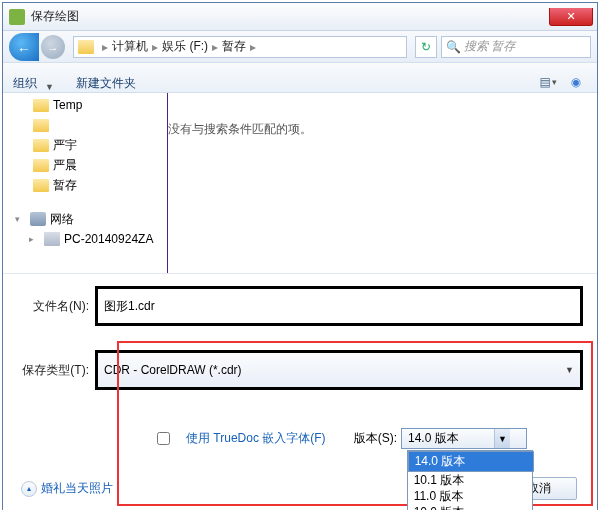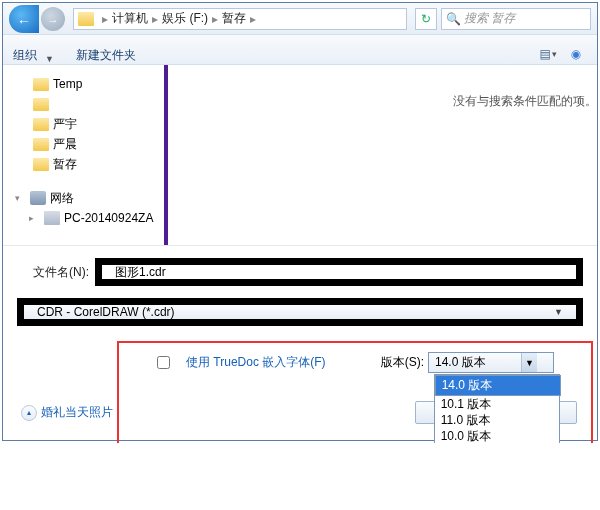--- a/index.html
+++ b/index.html
@@ -18,57 +18,62 @@
 .breadcrumb .sep{color:#888;margin:0 4px}
 .refresh{width:22px;height:22px;border:1px solid #b8c8dc;background:#fff;display:flex;align-items:center;justify-content:center;color:#2a6}
 .search{width:150px;height:22px;border:1px solid #b8c8dc;background:#fff;display:flex;align-items:center;padding:0 4px;color:#999;font-style:italic}
 .search .si{margin-right:3px;color:#5a8fc7;font-style:normal}
 .toolbar{height:30px;background:linear-gradient(#f8fafc,#eaf0f8);display:flex;align-items:flex-end;padding:0 10px;gap:6px;border-bottom:1px solid #d4dfec}
 .toolbar .lbl{color:#1a3f6e}
 .toolbar .dd{color:#555;font-size:9px;margin-left:2px}
 .toolbar .spacer{flex:1}
 .toolbar .ib{width:22px;height:20px;display:flex;align-items:center;justify-content:center;color:#4a6a8a}
 .body{display:flex;height:180px}
-.tree{width:165px;border-right:4px solid #4c1d95;padding:9px 0;overflow:hidden}
+.tree{width:165px;border-right:1px solid #4c1d95;padding:2px 0;overflow:hidden}
 .tree .item{display:flex;align-items:center;height:20px;padding-left:30px;gap:4px}
 .tree .item.root{padding-left:12px;margin-top:14px}
 .tree .item .fi{width:16px;height:13px;background:linear-gradient(#fde9a8,#f3c94f);border-radius:1px}
 .tree .item .ni{width:16px;height:14px;background:linear-gradient(#b5c5d8,#7f96b2);border-radius:2px}
 .tree .item .ci{width:16px;height:14px;background:linear-gradient(#d8dee8,#aeb8c8);border-radius:1px}
 .tree .tri{color:#888;margin-right:2px;font-size:9px;width:9px;display:inline-block}
-.main{flex:1;display:flex;align-items:flex-start;justify-content:flex-end;padding-top:28px;color:#555}
+.main{flex:1;display:flex;align-items:flex-start;justify-content:flex-start;padding-top:28px;color:#555}
 .fields{padding:12px 14px 6px;border-top:1px solid #e4e9f0}
-.frow{display:flex;align-items:center;margin-bottom:12px}
+.frow{display:flex;align-items:center;margin-bottom:24px}
 .frow .lbl{width:72px;text-align:right;margin-right:6px;color:#222}
-.frow input,.frow .sel{flex:1;height:28px;border:7px solid #000000;padding:0 13px;background:#fff}
+.frow input,.frow .sel{flex:1;height:40px;border:3px solid #000000;padding:0 6px;background:#fff}
 .frow .sel{display:flex;align-items:center;justify-content:space-between;background:linear-gradient(#fafcfe,#e9eff7)}
 .frow .sel .ar{color:#444;font-size:9px}
 .lower{padding:8px 14px 16px;position:relative}
 .lower .row1{display:flex;align-items:center;margin-bottom:28px}
 .lower .chk{margin-left:140px;display:flex;align-items:center;gap:16px;color:#1560b8}
 .lower .chk input{width:13px;height:13px}
-.lower .vbox{margin-left:auto;margin-right:29px;display:flex;align-items:center;gap:4px;position:relative}
+.lower .vbox{margin-left:auto;margin-right:56px;display:flex;align-items:center;gap:4px;position:relative}
 .lower .vbox .sel{width:126px;height:21px;border:1px solid #7a99bd;background:linear-gradient(#fafcfe,#e6edf6);display:flex;align-items:center;justify-content:space-between;padding:0 20px 0 6px}
 .lower .vbox .sel .ar{background:linear-gradient(#e6eef8,#c6d6ea);border-left:1px solid #b0c3d9;width:16px;height:19px;display:flex;align-items:center;justify-content:center;font-size:9px;margin-right:-4px}
 .dropdown{position:absolute;left:53px;top:22px;width:126px;border:1px solid #7c98b8;background:#fff;z-index:10}
 .dropdown .opt{height:16px;padding:0 6px;display:flex;align-items:center}
 .dropdown .opt.sel{background:#2f7bd9;color:#fff}
 .lower .row2{display:flex;align-items:center}
 .lower .hide{display:flex;align-items:center;gap:4px;color:#1560b8;margin-left:4px}
 .lower .hide .tri{width:16px;height:16px;border:1px solid #bcc9da;border-radius:8px;display:flex;align-items:center;justify-content:center;font-size:8px;background:linear-gradient(#fafcfe,#e6edf6)}
 .lower .btns{margin-left:auto;display:flex;gap:10px;margin-right:6px}
 .lower .btns button{width:76px;height:23px;border:1px solid #9fb4cd;background:linear-gradient(#fafcfe,#e2eaf4);border-radius:2px}
 .redbox{position:absolute;border:2px solid #e33;pointer-events:none}
 .rb1{left:114px;top:338px;width:476px;height:165px}
 </style>
 </head>
 <body>
 
 <div class="win">
 
+  <div class="titlebar">
+    <div class="ico"></div>
+    <div class="title">保存绘图</div>
+    <div class="close-btn">✕</div>
+  </div>
 
   <div class="navbar">
     <div class="nav-back">←</div>
     <div class="nav-fwd">→</div>
     <div class="breadcrumb">
       <div class="fi"></div>
       <span class="sep">▸</span>
       <span>计算机</span>
       <span class="sep">▸</span>
       <span>娱乐 (F:)</span>
@@ -129,20 +134,21 @@
       <span>没有与搜索条件匹配的项。</span>
     </div>
   </div>
 
   <div class="fields">
     <div class="frow">
       <div class="lbl">文件名(N):</div>
       <input value="图形1.cdr" style="">
     </div>
     <div class="frow">
+      <div class="lbl">保存类型(T):</div>
       <div class="sel">
         <span>CDR - CorelDRAW (*.cdr)</span>
           <span class="ar">▼</span>
       </div>
     </div>
   </div>
 
   <div class="lower">
     <div class="row1">
       <label class="chk">

